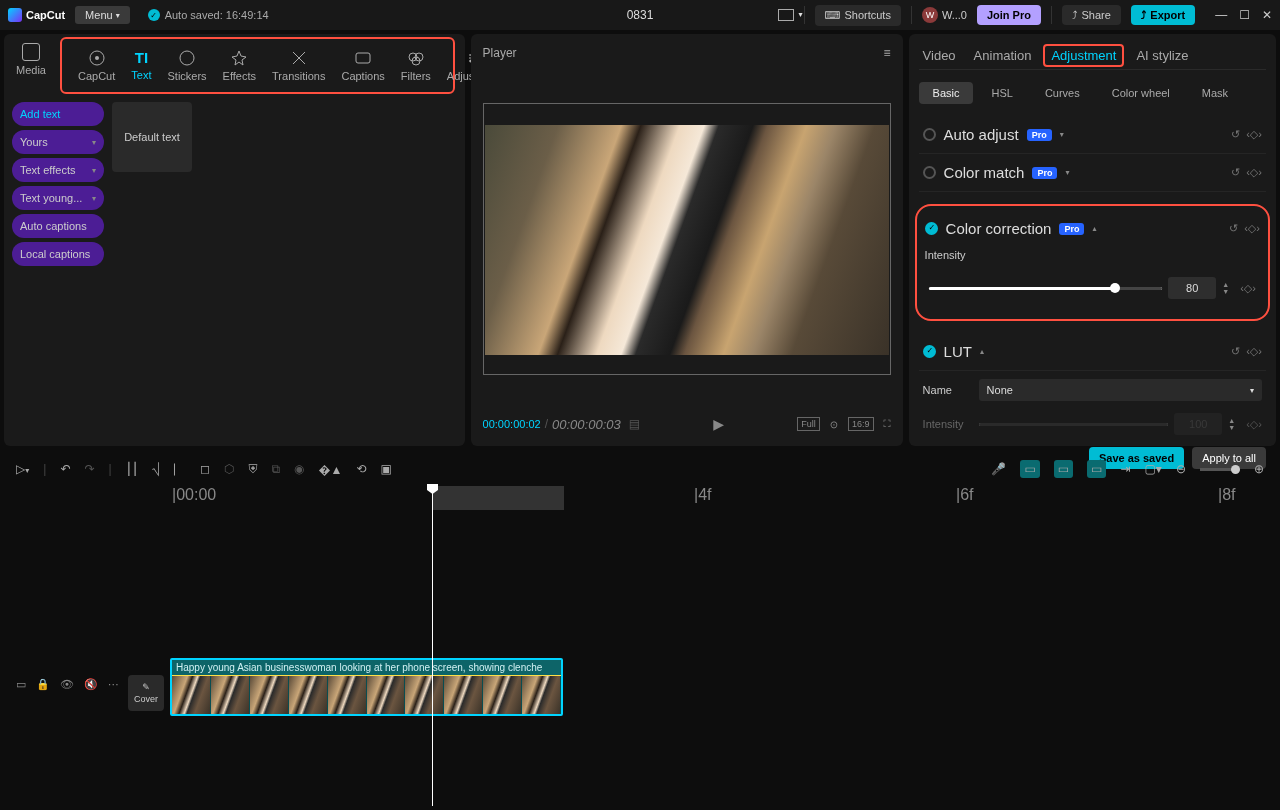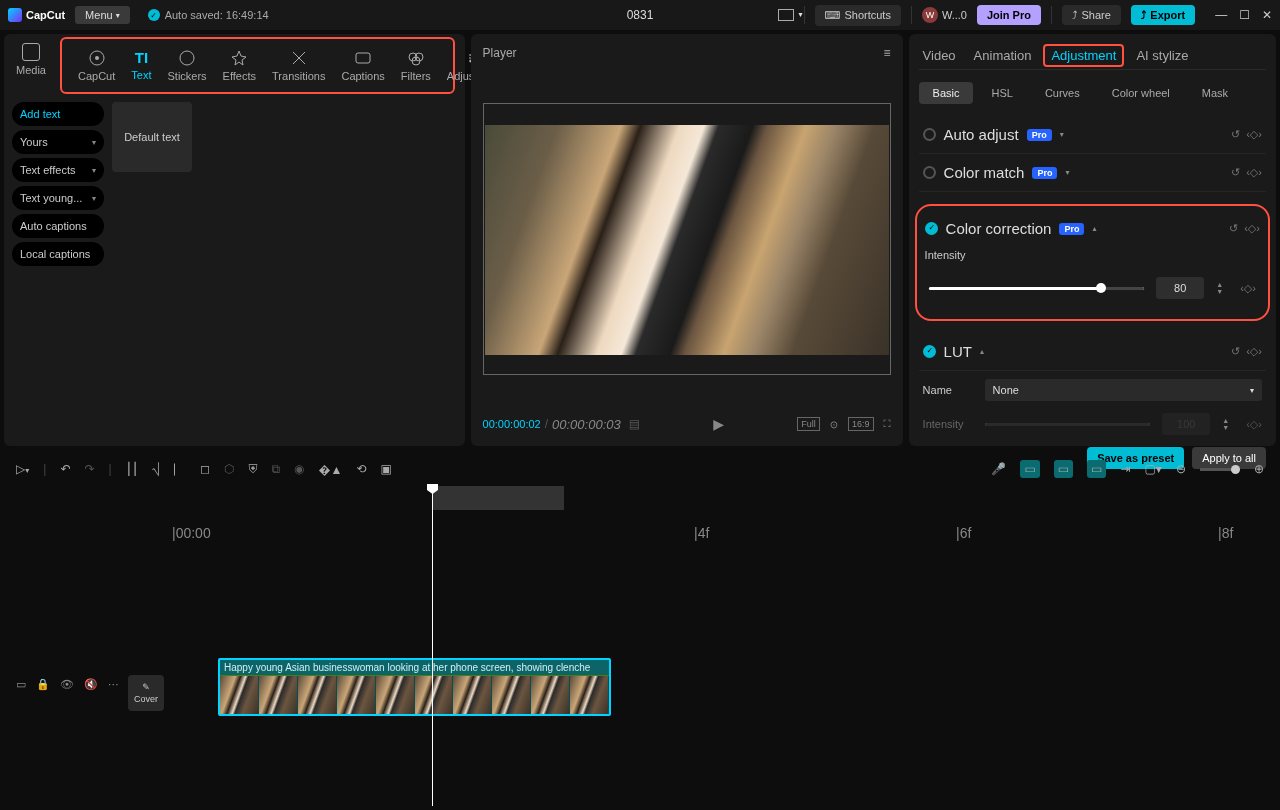--- a/index.html
+++ b/index.html
@@ -24,21 +24,21 @@
 
 .main { display: flex; height: 420px; gap: 6px; padding: 4px; }
 .left-panel { width: 464px; background: #1a1a1a; border-radius: 6px; display: flex; flex-direction: column; }
 .top-tabs { display: flex; padding: 6px 8px; gap: 0; border:2px solid #ff5040; border-radius: 6px; margin: 3px 8px 0 56px; width: 395px; }
 .top-tab { display: flex; flex-direction: column; align-items: center; padding: 4px 8px; color: #aaa; font-size: 11px; gap: 3px; cursor: pointer; }
 .top-tab.active { color: #00d4ff; }
 .media-tab { display: flex; flex-direction: column; align-items:center; color:#aaa; font-size:11px; gap:3px; padding:10px 8px 4px; margin-left:0; position:absolute; top:33px; left:8px;}
 .tab-icon { width: 18px; height: 18px; border: 1px solid currentColor; border-radius: 3px; }
 .left-body { display: flex; flex: 1; padding: 8px; gap: 8px; }
 .sidebar { width: 92px; display: flex; flex-direction: column; gap: 4px; }
-.side-item { background: #000000; padding: 6px 8px; border-radius: 12px; color: #ccc; font-size: 11px; display: flex; align-items:center; justify-content: space-between; }
+.side-item { background: #4c1d95; padding: 6px 8px; border-radius: 12px; color: #ccc; font-size: 11px; display: flex; align-items:center; justify-content: space-between; }
 .side-item.active { color: #00d4ff; }
 .chev { font-size: 8px; color: #888; }
 .asset { width: 80px; height: 70px; background: #2a2a2a; border-radius: 4px; display: flex; align-items: center; justify-content: center; color: #ccc; font-size: 11px; }
 
 
 .player-panel { flex: 1; background: #1a1a1a; border-radius: 6px; display: flex; flex-direction: column; padding: 8px 12px; }
 .player-head { display: flex; align-items: center; justify-content: space-between; color: #aaa; padding: 4px 0 8px; }
 .player-view { flex: 1; display: flex; align-items: center; justify-content: center; }
 .video-frame { width: 408px; height: 272px; border: 1px solid #666; padding: 1px; position: relative; }
 .video-content { width: 100%; height: 230px; background: linear-gradient(110deg,#4a4a3a 0%,#6b5e48 15%,#c9a678 28%,#2a2018 32%,#eed9c0 40%,#f5e8d8 45%,#2a2a2a 48%,#1a1a1a 55%,#6b5540 58%,#c8a470 66%,#9b8568 72%,#584a38 80%,#3a3228 100%); margin-top: 20px;}
@@ -59,44 +59,44 @@
 .sub-tab { padding: 5px 14px; color: #aaa; font-size: 11px; border-radius: 4px; cursor:pointer; }
 .sub-tab.active { background: #3a3a3a; color: #eee; }
 .prop-row { display: flex; align-items: center; padding: 10px 4px; border-bottom: 1px solid #252525; gap: 8px; }
 .toggle-dot { width: 13px; height: 13px; border-radius: 50%; border: 2px solid #555; }
 .toggle-dot.on { background: #00bcd4; border-color:#00bcd4; position:relative;}
 .toggle-dot.on::after{content:"✓";color:#000;font-size:8px;position:absolute;left:2px;top:-1px;}
 .pro-badge { background: #2663ff; color: #fff; padding: 1px 5px; border-radius: 3px; font-size: 9px; font-weight: 600; }
 .row-label { font-size: 15px; color: #ddd; }
 .row-icons { margin-left: auto; display: flex; gap: 6px; color: #777; font-size: 11px; }
 .highlight-box { border: 2px solid #ff5040; border-radius: 16px; padding: 4px; margin: 12px -4px; }
-.slider-row { display: flex; align-items: center; gap: 12px; padding: 10px 4px; }
+.slider-row { display: flex; align-items: center; gap: 6px; padding: 10px 4px; }
 .slider { flex: 1; height: 3px; background: #eee; border-radius: 2px; position: relative; }
 .slider-fill { position: absolute; left:0; top:0; height:100%; background:#fff; width:80%; border-radius:2px;}
 .slider-thumb { position: absolute; left: 80%; top: 50%; transform: translate(-50%,-50%); width: 10px; height: 10px; background: #fff; border-radius: 50%; }
 .slider .track-bg { position:absolute; left:0; right:0; top:0; height:100%; background:#444; border-radius:2px; }
 .num-input { width: 48px; height: 22px; background: #2e2e2e; border: none; color: #ddd; text-align: center; border-radius: 3px; font-size:11px; }
 .stepper { width: 12px; display: flex; flex-direction: column; font-size: 7px; color: #888; }
 .lut-select { flex:1; background:#2a2a2a; border:none; color:#ddd; padding:5px 8px; border-radius:3px; display:flex; justify-content:space-between; align-items:center; font-size:11px; }
 .bottom-actions { margin-top:auto; display:flex; justify-content:flex-end; gap:8px; padding-top:8px; }
 .preset-btn { background:#00bcd4; color:#000; padding:5px 10px; border:none; border-radius:4px; font-size:11px; font-weight:600; }
 .apply-btn { background:#3a3a3a; color:#fff; padding:5px 10px; border:none; border-radius:4px; font-size:11px; }
 .dim { color:#666; }
 
 
 .timeline-area { height: 356px; padding: 6px 8px; }
 .tl-toolbar { display:flex; align-items:center; gap:14px; padding:4px 8px; color:#aaa; font-size:12px; }
 .tl-toolbar .spacer { flex:1; }
 .tl-ruler { height:28px; margin-top:4px; position:relative; color:#888; font-size:10px; }
-.ruler-label { position:absolute; top:0; font-size:14px; color:#888;margin-top:39px; }
+.ruler-label { position:absolute; top:0; font-size:16px; color:#888; }
 .playhead { position:absolute; left:424px; top:0; width:1px; height:320px; background:#fff; z-index:10; }
 .playhead::before { content:""; position:absolute; top:-2px; left:-5px; width:11px; height:10px; background:#fff; clip-path: polygon(0 0,100% 0,100% 60%,50% 100%,0 60%); }
 .tracks { position:relative; height:280px; margin-top:4px; }
 .cover-btn { position:absolute; left:120px; top:157px; width:36px; height:36px; background:#2a2a2a; border-radius:4px; display:flex; flex-direction:column; align-items:center; justify-content:center; color:#ccc; font-size:9px; gap:2px; }
-.clip { position:absolute; left:162px; top:140px; width:393px; height:58px; background:#4d7c0f; border:2px solid #00d4ff; border-radius:2px; overflow:hidden;margin-left:48px; }
+.clip { position:absolute; left:162px; top:140px; width:393px; height:58px; background:#fde047; border:2px solid #00d4ff; border-radius:2px; overflow:hidden; }
 .clip-label { position:absolute; top:0; left:0; right:0; background:#0d6468; color:#d0f0f2; font-size:10px; padding:2px 4px; white-space:nowrap; overflow:hidden; }
 .clip-thumbs { display:flex; height:100%; padding-top:16px; }
 .thumb { flex:1; background: linear-gradient(110deg,#5a4a38 0%,#c9a678 30%,#2a2018 40%,#eed9c0 50%,#2a2a2a 55%,#6b5540 70%,#3a3228 100%); border-right:1px solid #0a4d50; }
 .track-ctrl { position:absolute; left:8px; top:160px; display:flex; gap:10px; color:#888; font-size:11px; }
 .sel-region { position:absolute; left:424px; top:0; width:132px; height:24px; background:#333; }
 .zoom-slider { width:40px; height:3px; background:#555; position:relative; display:inline-block; }
 .zoom-slider::after { content:""; position:absolute; right:0; top:-3px; width:9px; height:9px; background:#ccc; border-radius:50%; }
 .caret { font-size:8px; }
 svg { display:block; }
 </style>
@@ -337,21 +337,21 @@
         </div>
       <input class="num-input dim" style="opacity: 0.4;" value="100">
       <div class="stepper">
           <span>▲</span>
           <span>▼</span>
         </div>
       <span style="color:#555;font-size:11px">‹◇›</span>
     </div>
 
     <div class="bottom-actions">
-      <button class="preset-btn">Save as preset</button>
+      <button class="preset-btn">Save as saved</button>
       <button class="apply-btn">Apply to all</button>
     </div>
   </div>
 </div>
 
 <div class="timeline-area">
   <div class="tl-toolbar">
     <span>▷<span class="caret">▾</span></span>
     <span style="color:#444">|</span>
     <span>↶</span>

